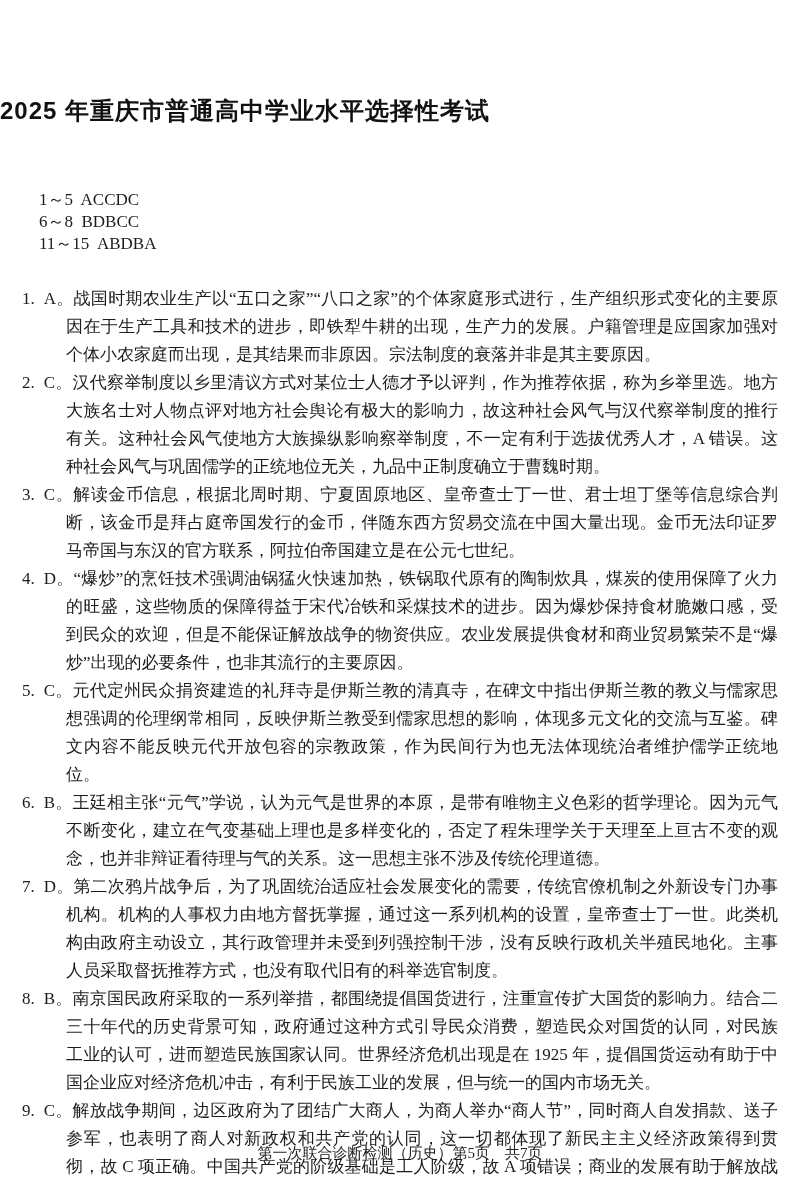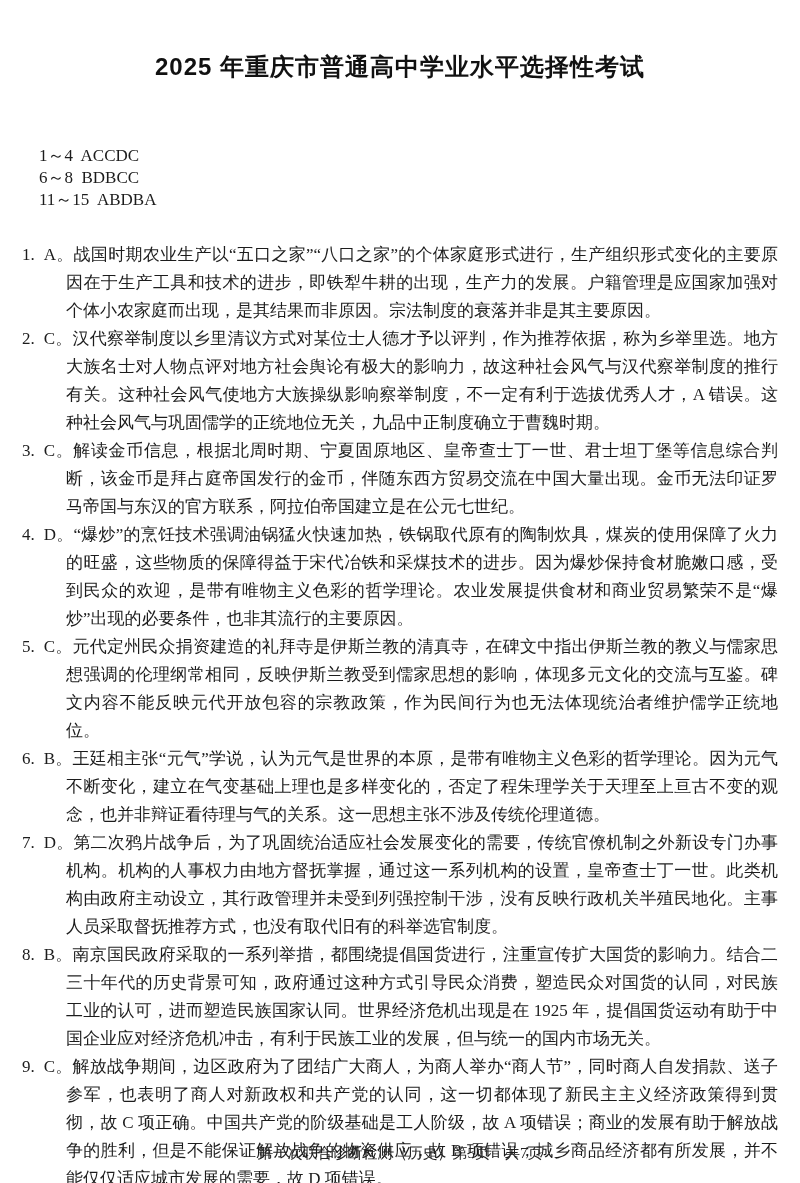--- a/index.html
+++ b/index.html
@@ -11,22 +11,21 @@
   .page {
     position: relative;
     width: 800px;
     height: 1183px;
     margin: 0 auto;
     background: #ffffff;
     color: #1c1c1c;
     overflow: hidden;
   }
   .titles {
-    padding-top: 48px;
-    text-align: center;
+    padding-top: 92px;
   }
   .title-line {
     font-family: "Liberation Sans", "DejaVu Sans", sans-serif;
     font-weight: 700;
     font-size: 24px;
     line-height: 37px;
     letter-spacing: 1px;
     color: #111111;
   }
   .answer-key {
@@ -74,37 +73,37 @@
 </head>
 <body>
 
 <div class="page">
 
   <div class="titles">
     <div class="title-line">2025 年重庆市普通高中学业水平选择性考试</div>
   </div>
 
   <div class="answer-key">
-    <span class="group">1～4  ACCDC</span>
+    <span class="group">1～5  ACCDC</span>
     <span class="group">6～8  BDBCC</span>
     <span class="group">11～15  ABDBA</span>
   </div>
 
   <div class="items">
     <div class="item">
       <span class="item-num">1.</span><span class="item-ans">A。</span><span class="item-text">战国时期农业生产以“五口之家”“八口之家”的个体家庭形式进行，生产组织形式变化的主要原因在于生产工具和技术的进步，即铁犁牛耕的出现，生产力的发展。户籍管理是应国家加强对个体小农家庭而出现，是其结果而非原因。宗法制度的衰落并非是其主要原因。</span>
     </div>
     <div class="item">
       <span class="item-num">2.</span><span class="item-ans">C。</span><span class="item-text">汉代察举制度以乡里清议方式对某位士人德才予以评判，作为推荐依据，称为乡举里选。地方大族名士对人物点评对地方社会舆论有极大的影响力，故这种社会风气与汉代察举制度的推行有关。这种社会风气使地方大族操纵影响察举制度，不一定有利于选拔优秀人才，A 错误。这种社会风气与巩固儒学的正统地位无关，九品中正制度确立于曹魏时期。</span>
     </div>
     <div class="item">
       <span class="item-num">3.</span><span class="item-ans">C。</span><span class="item-text">解读金币信息，根据北周时期、宁夏固原地区、皇帝查士丁一世、君士坦丁堡等信息综合判断，该金币是拜占庭帝国发行的金币，伴随东西方贸易交流在中国大量出现。金币无法印证罗马帝国与东汉的官方联系，阿拉伯帝国建立是在公元七世纪。</span>
     </div>
     <div class="item">
-      <span class="item-num">4.</span><span class="item-ans">D。</span><span class="item-text">“爆炒”的烹饪技术强调油锅猛火快速加热，铁锅取代原有的陶制炊具，煤炭的使用保障了火力的旺盛，这些物质的保障得益于宋代冶铁和采煤技术的进步。因为爆炒保持食材脆嫩口感，受到民众的欢迎，是带有唯物主义色彩的哲学理论。农业发展提供食材和商业贸易繁荣不是“爆炒”出现的必要条件，也非其流行的主要原因。</span>
+      <span class="item-num">4.</span><span class="item-ans">D。</span><span class="item-text">“爆炒”的烹饪技术强调油锅猛火快速加热，铁锅取代原有的陶制炊具，煤炭的使用保障了火力的旺盛，这些物质的保障得益于宋代冶铁和采煤技术的进步。因为爆炒保持食材脆嫩口感，受到民众的欢迎，但是不能保证解放战争的物资供应。农业发展提供食材和商业贸易繁荣不是“爆炒”出现的必要条件，也非其流行的主要原因。</span>
     </div>
     <div class="item">
       <span class="item-num">5.</span><span class="item-ans">C。</span><span class="item-text">元代定州民众捐资建造的礼拜寺是伊斯兰教的清真寺，在碑文中指出伊斯兰教的教义与儒家思想强调的伦理纲常相同，反映伊斯兰教受到儒家思想的影响，体现多元文化的交流与互鉴。碑文内容不能反映元代开放包容的宗教政策，作为民间行为也无法体现统治者维护儒学正统地位。</span>
     </div>
     <div class="item">
       <span class="item-num">6.</span><span class="item-ans">B。</span><span class="item-text">王廷相主张“元气”学说，认为元气是世界的本原，是带有唯物主义色彩的哲学理论。因为元气不断变化，建立在气变基础上理也是多样变化的，否定了程朱理学关于天理至上亘古不变的观念，也并非辩证看待理与气的关系。这一思想主张不涉及传统伦理道德。</span>
     </div>
     <div class="item">
       <span class="item-num">7.</span><span class="item-ans">D。</span><span class="item-text">第二次鸦片战争后，为了巩固统治适应社会发展变化的需要，传统官僚机制之外新设专门办事机构。机构的人事权力由地方督抚掌握，通过这一系列机构的设置，皇帝查士丁一世。此类机构由政府主动设立，其行政管理并未受到列强控制干涉，没有反映行政机关半殖民地化。主事人员采取督抚推荐方式，也没有取代旧有的科举选官制度。</span>
     </div>

